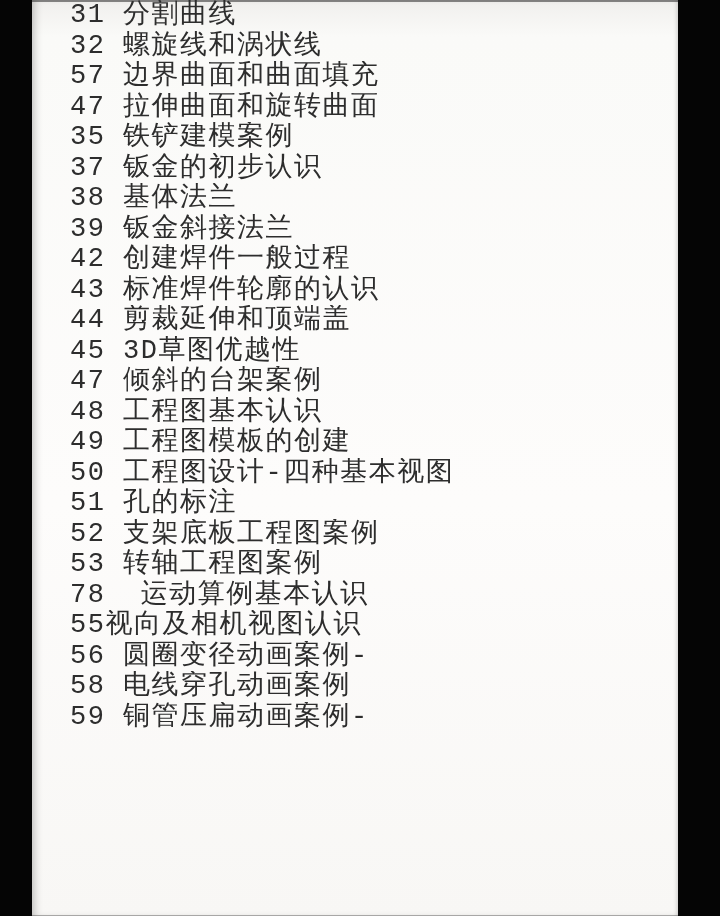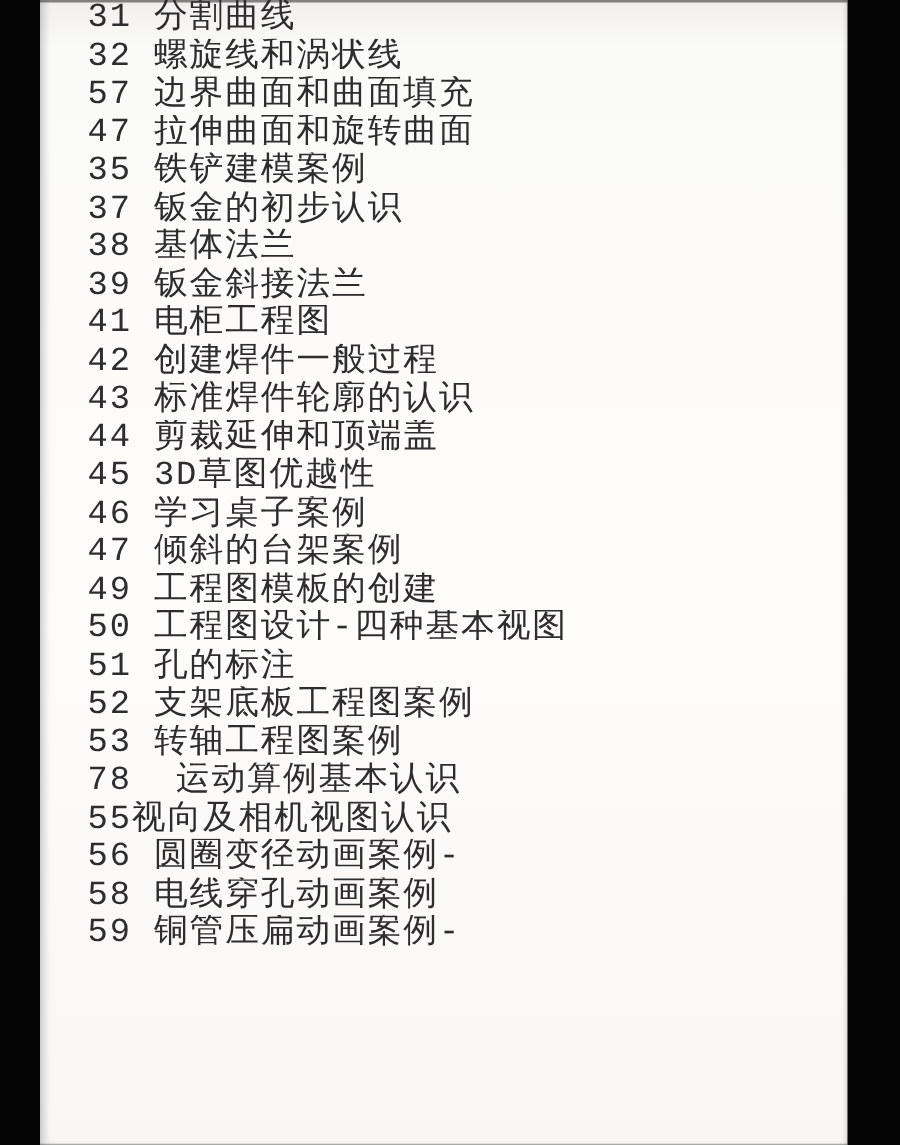--- a/index.html
+++ b/index.html
@@ -71,27 +71,26 @@
     <div class="edge-line top"></div>
     <div class="list">
       <div class="row">31 分割曲线</div>
       <div class="row">32 螺旋线和涡状线</div>
       <div class="row">57 边界曲面和曲面填充</div>
       <div class="row">47 拉伸曲面和旋转曲面</div>
       <div class="row">35 铁铲建模案例</div>
       <div class="row">37 钣金的初步认识</div>
       <div class="row">38 基体法兰</div>
       <div class="row">39 钣金斜接法兰</div>
-      <div class="row">41 电柜工程图</div>
       <div class="row">42 创建焊件一般过程</div>
       <div class="row">43 标准焊件轮廓的认识</div>
       <div class="row">44 剪裁延伸和顶端盖</div>
       <div class="row">45 3D草图优越性</div>
-      <div class="row">46 学习桌子案例</div>
       <div class="row">47 倾斜的台架案例</div>
+      <div class="row">48 工程图基本认识</div>
       <div class="row">49 工程图模板的创建</div>
       <div class="row">50 工程图设计-四种基本视图</div>
       <div class="row">51 孔的标注</div>
       <div class="row">52 支架底板工程图案例</div>
       <div class="row">53 转轴工程图案例</div>
       <div class="row">78  运动算例基本认识</div>
       <div class="row">55视向及相机视图认识</div>
       <div class="row">56 圆圈变径动画案例-</div>
       <div class="row">58 电线穿孔动画案例</div>
       <div class="row">59 铜管压扁动画案例-</div>

